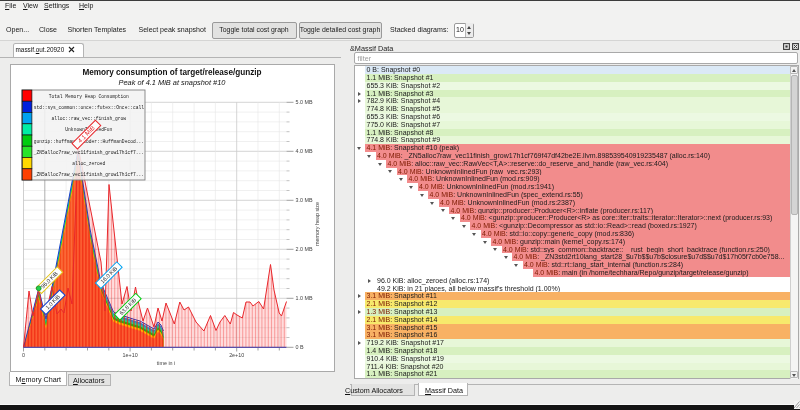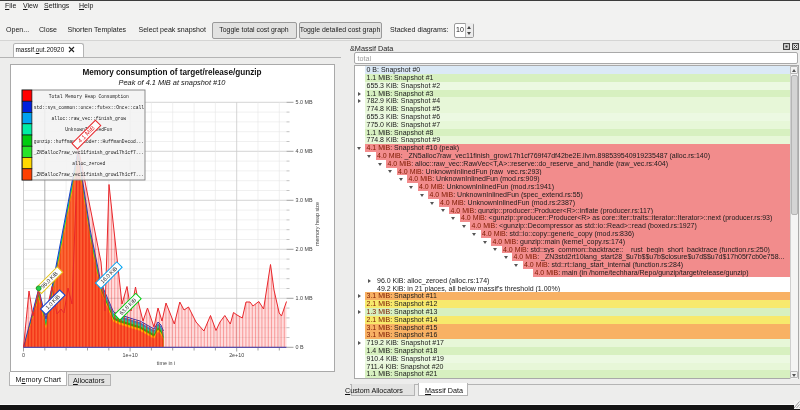--- a/index.html
+++ b/index.html
@@ -331,21 +331,21 @@
 <div class="abs" style="left:350px;top:43.5px;font-size:7.3px;color:#222;">&amp;Massif Data</div>
 <svg class="abs" style="left:783px;top:42.5px;" width="7" height="7" viewBox="0 0 7 7">
     <rect x="0.6" y="0.6" width="5.8" height="5.8" fill="none" stroke="#3a3a3a" stroke-width="1.1"></rect>
     <rect x="2.4" y="2.4" width="2.2" height="2.2" fill="#3a3a3a"></rect>
   </svg>
 <svg class="abs" style="left:791.8px;top:42.5px;" width="7" height="7" viewBox="0 0 7 7">
     <rect x="0.6" y="0.6" width="5.8" height="5.8" fill="none" stroke="#3a3a3a" stroke-width="1.1"></rect>
     <path d="M1.8 1.8 L5.2 5.2 M5.2 1.8 L1.8 5.2" stroke="#3a3a3a" stroke-width="1"></path>
   </svg>
 <div class="abs" style="left:354px;top:52px;width:443.5px;height:11.5px;background:#fff;border:1px solid #a9a9a9;border-radius:2px;"></div>
-<div class="abs" style="left:357.5px;top:54px;font-size:7.2px;color:#9a9a9a;">total</div>
+<div class="abs" style="left:357.5px;top:54px;font-size:7.2px;color:#9a9a9a;">filter</div>
 
 <div class="abs" style="left:353.5px;top:65.3px;width:445.5px;height:313.6px;background:#fff;border:1px solid #a9a9a9;"></div>
 <div class="abs" style="left:354.5px;top:66.2px;width:435px;height:311.8px;overflow:hidden;" id="treebox">
 <div style="position:absolute;left:10.5px;top:0.0px;width:424.5px;height:7.8px;background:#dbe9f6;"></div>
 <div class="tr" style="left:12.0px;top:0.0px;"><span style="color:#1a1a1a">0 B</span><span style="color:#1a1a1a">: Snapshot #0</span></div>
 <div style="position:absolute;left:10.5px;top:7.8px;width:424.5px;height:7.8px;background:#d7f0c0;"></div>
 <div class="tr" style="left:12.0px;top:7.8px;"><span style="color:#1a1a1a">1.1 MiB</span><span style="color:#1a1a1a">: Snapshot #1</span></div>
 <div style="position:absolute;left:10.5px;top:15.6px;width:424.5px;height:7.8px;background:#ecf9e2;"></div>
 <div class="tr" style="left:12.0px;top:15.6px;"><span style="color:#1a1a1a">655.3 KiB</span><span style="color:#1a1a1a">: Snapshot #2</span></div>
 <div style="position:absolute;left:10.5px;top:23.4px;width:424.5px;height:7.8px;background:#d7f0c0;"></div>

